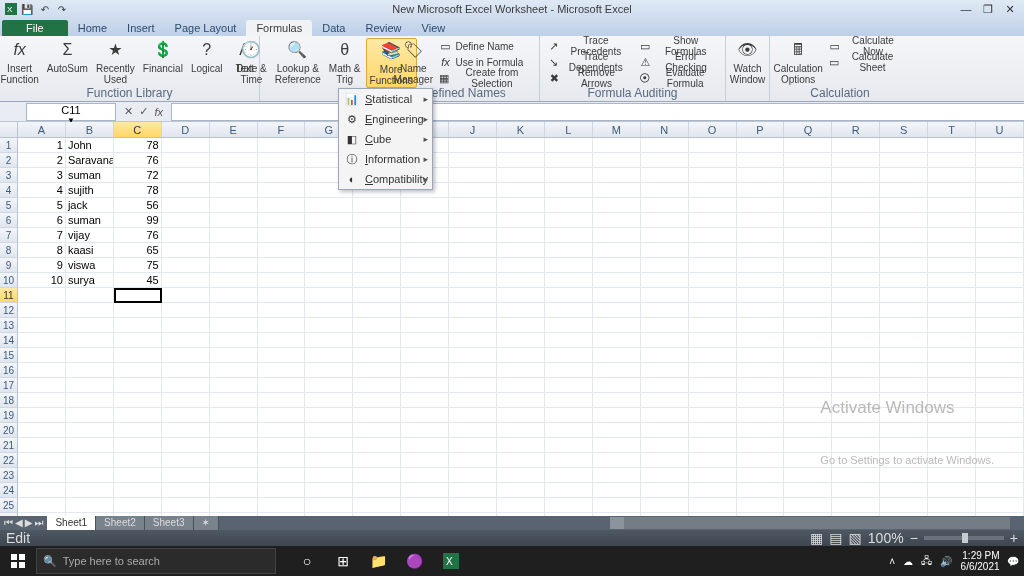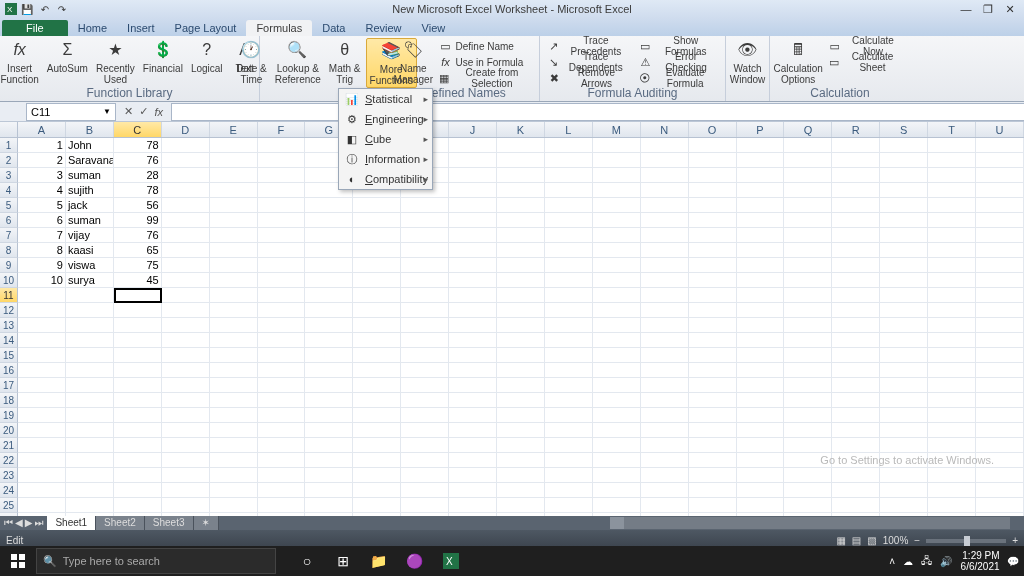--- a/index.html
+++ b/index.html
@@ -32,21 +32,21 @@
 
 
 .menu { position: absolute; top: 88px; left: 338px; width: 95px; background: #f4f4f4; border: 1px solid #9aa7b8; box-shadow: 2px 2px 4px rgba(0,0,0,.25); z-index: 50; }
 .menu-item { display: flex; align-items: center; padding: 2px 4px; font-size: 11px; color: #333; cursor: pointer; position: relative; }
 .menu-item .micn { width: 18px; height: 16px; margin-right: 4px; display: inline-flex; align-items: center; justify-content: center; font-size: 11px; }
 .menu-item .arrow { position: absolute; right: 4px; font-size: 9px; color: #555; }
 .menu-item u { text-decoration: underline; }
 
 
 .fbar { height: 20px; background: #e9edf3; border-bottom: 1px solid #bcc7d6; display: flex; align-items: center; }
-.namebox { width: 90px; height: 18px; background: #fff; border: 1px solid #a9b6c8; margin-left: 26px; display: flex; align-items: center; padding: 0 4px; font-size: 11px; justify-content: space-between; }
+.namebox { width: 90px; height: 18px; background: #fff; border: 1px solid #a9b6c8; margin-left: 26px; display: flex; align-items: center; padding: 0 4px; font-size: 11px; justify-content: space-between; flex-direction: column; }
 .fxbtns { display: flex; align-items: center; gap: 6px; padding: 0 8px; color: #555; }
 .fxinput { flex: 1; height: 18px; background: #fff; border: 1px solid #a9b6c8; border-right: none; }
 
 
 .grid { position: relative; height: 394px; overflow: hidden; background: #fff; }
 .colheaders { display: flex; height: 16px; background: linear-gradient(#f3f5f8,#e0e6ee); border-bottom: 1px solid #b7c2d2; }
 .rowheader-space { width: 18px; border-right: 1px solid #b7c2d2; background: linear-gradient(#f3f5f8,#e0e6ee); }
 .colh { width: 48px; border-right: 1px solid #cfd7e2; text-align: center; font-size: 11px; color: #3b5b7e; line-height: 16px; }
 .colh.sel { background: linear-gradient(#ffe9a7,#ffd767); color: #333; }
 .rows { }
@@ -64,21 +64,21 @@
 
 
 .sheets { height: 14px; background: #5a6470; display: flex; align-items: center; font-size: 10px; color: #ddd; position: relative; }
 .sheets .navbtns { display: flex; gap: 2px; padding: 0 4px; }
 .sheets .stab { padding: 0 8px; background: #7a828c; height: 14px; line-height: 14px; border-right: 1px solid #4a525c; cursor: pointer; }
 .sheets .stab.active { background: #fff; color: #333; }
 .sheets .hscroll { position: absolute; right: 14px; width: 400px; height: 12px; background: #747c86; }
 .sheets .hscroll::before { content: ""; position: absolute; left: 0; width: 14px; height: 12px; background: #8b939d; }
 
 
-.status { height: 16px; background: linear-gradient(#4e5863,#3e4650); color: #ddd; display: flex; align-items: flex-end; font-size: 10px; padding: 0 6px; justify-content: space-between; gap: 25px; }
+.status { height: 16px; background: linear-gradient(#4e5863,#3e4650); color: #ddd; display: flex; align-items: flex-start; font-size: 14px; padding: 0 6px; justify-content: space-between; gap: 25px; }
 .status .right { display: flex; align-items: center; gap: 6px; }
 .zoomslider { width: 80px; height: 4px; background: #6a727c; position: relative; }
 .zoomslider::after { content: ""; position: absolute; left: 38px; top: -3px; width: 6px; height: 10px; background: #c7ccd3; }
 
 
 .taskbar { height: 30px; background: #1f1f1f; display: flex; align-items: center; color: #fff; font-size: 11px; }
 .taskbar .start { width: 36px; height: 30px; display: flex; align-items: center; justify-content: center; }
 .taskbar .search { flex: 0 0 240px; height: 26px; background: #2b2b2b; border: 1px solid #444; display: flex; align-items: center; padding: 0 6px; color: #aaa; gap: 6px; }
 .taskbar .ticons { display: flex; gap: 14px; padding-left: 20px; }
 .taskbar .ticons span { width: 22px; height: 22px; display: inline-flex; align-items: center; justify-content: center; font-size: 14px; }
@@ -383,21 +383,21 @@
         <div class="cell"></div>
         <div class="cell"></div>
         <div class="cell"></div>
         <div class="cell"></div>
         <div class="cell"></div>
       </div>
       <div class="row">
         <div class="rowh">3</div>
         <div class="cell right">3</div>
         <div class="cell">suman</div>
-        <div class="cell right">28</div>
+        <div class="cell right">72</div>
         <div class="cell"></div>
         <div class="cell"></div>
         <div class="cell"></div>
         <div class="cell"></div>
         <div class="cell"></div>
         <div class="cell"></div>
         <div class="cell"></div>
         <div class="cell"></div>
         <div class="cell"></div>
         <div class="cell"></div>
@@ -957,20 +957,21 @@
         <div class="cell"></div>
         <div class="cell"></div>
         <div class="cell"></div>
         <div class="cell"></div>
         <div class="cell"></div>
         <div class="cell"></div>
         <div class="cell"></div>
       </div>
     </div>
   <div class="watermark">
+    <div class="l1">Activate Windows</div>
     <div class="l2">Go to Settings to activate Windows.</div>
   </div>
 </div>
 
 <div class="sheets">
   <div class="navbtns">
     <span>⏮</span>
     <span>◀</span>
     <span>▶</span>
     <span>⏭</span>

